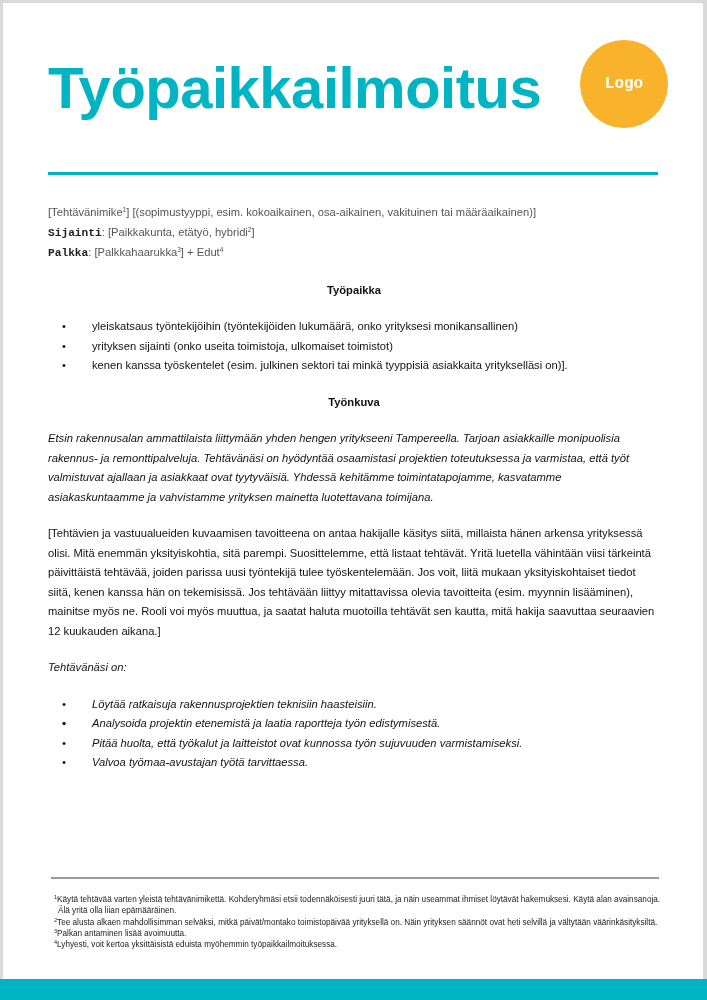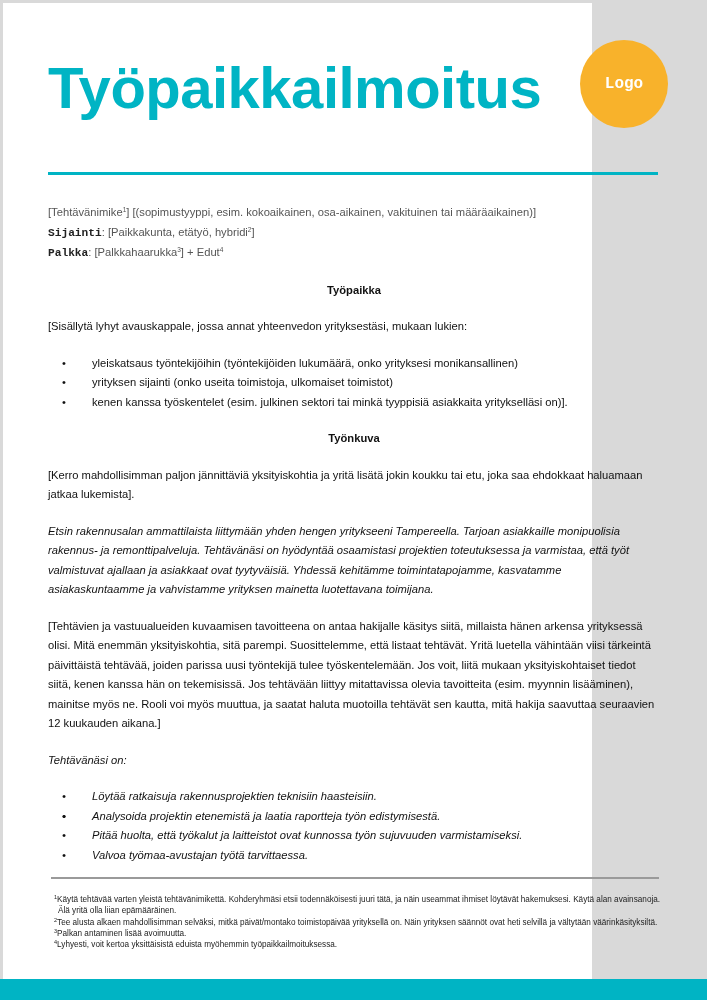--- a/index.html
+++ b/index.html
@@ -12,21 +12,21 @@
       background: #d9d9d9;
       position: relative;
       overflow: hidden;
       font-family: "Liberation Sans", sans-serif;
       color: #111;
     }
     .page {
       position: absolute;
       left: 3px;
       top: 3px;
-      width: 589px;
+      width: 700px;
       height: 997px;
       background: #ffffff;
     }
     .title {
       position: absolute;
       left: 45px;
       top: 50px;
       margin: 0;
       font-size: 58px;
       font-weight: bold;
@@ -160,31 +160,29 @@
   <div class="rule-top"></div>
 
   <div class="content">
 
     <p class="meta"><span>[Tehtävänimike</span><sup>1</sup><span>] [(sopimustyyppi, esim. kokoaikainen, osa-aikainen, vakituinen tai määräaikainen)]</span></p>
     <p class="meta"><b>Sijainti</b><span>: [Paikkakunta, etätyö, hybridi</span><sup>2</sup><span>]</span></p>
     <p class="meta"><b>Palkka</b><span>: [Palkkahaarukka</span><sup>3</sup><span>] + Edut</span><sup>4</sup></p>
 
     <p class="heading" style="margin-top:17px;">Työpaikka</p>
 
-    <p class="gap">[Sisällytä lyhyt avauskappale, jossa annat yhteenvedon yrityksestäsi, mukaan lukien:</p>
 
     <ul class="bul">
       <li><span class="dot">•</span><span>yleiskatsaus työntekijöihin (työntekijöiden lukumäärä, onko yrityksesi monikansallinen)</span></li>
       <li><span class="dot">•</span><span>yrityksen sijainti (onko useita toimistoja, ulkomaiset toimistot)</span></li>
       <li><span class="dot">•</span><span>kenen kanssa työskentelet (esim. julkinen sektori tai minkä tyyppisiä asiakkaita yritykselläsi on)].</span></li>
     </ul>
 
     <p class="heading" style="margin-top:17px;">Työnkuva</p>
 
-    <p class="gap">[Kerro mahdollisimman paljon jännittäviä yksityiskohtia ja yritä lisätä jokin koukku tai etu, joka saa ehdokkaat haluamaan jatkaa lukemista].</p>
 
     <p class="gap italic">Etsin rakennusalan ammattilaista liittymään yhden hengen yritykseeni Tampereella. Tarjoan asiakkaille monipuolisia rakennus- ja remonttipalveluja. Tehtävänäsi on hyödyntää osaamistasi projektien toteutuksessa ja varmistaa, että työt valmistuvat ajallaan ja asiakkaat ovat tyytyväisiä. Yhdessä kehitämme toimintatapojamme, kasvatamme asiakaskuntaamme ja vahvistamme yrityksen mainetta luotettavana toimijana.</p>
 
     <p class="gap">[Tehtävien ja vastuualueiden kuvaamisen tavoitteena on antaa hakijalle käsitys siitä, millaista hänen arkensa yrityksessä olisi. Mitä enemmän yksityiskohtia, sitä parempi. Suosittelemme, että listaat tehtävät. Yritä luetella vähintään viisi tärkeintä päivittäistä tehtävää, joiden parissa uusi työntekijä tulee työskentelemään. Jos voit, liitä mukaan yksityiskohtaiset tiedot siitä, kenen kanssa hän on tekemisissä. Jos tehtävään liittyy mitattavissa olevia tavoitteita (esim. myynnin lisääminen), mainitse myös ne. Rooli voi myös muuttua, ja saatat haluta muotoilla tehtävät sen kautta, mitä hakija saavuttaa seuraavien 12 kuukauden aikana.]</p>
 
     <p class="gap italic">Tehtävänäsi on:</p>
 
     <ul class="bul italic">
       <li><span class="dot">•</span><span>Löytää ratkaisuja rakennusprojektien teknisiin haasteisiin.</span></li>
       <li><span class="dot">•</span></li>

